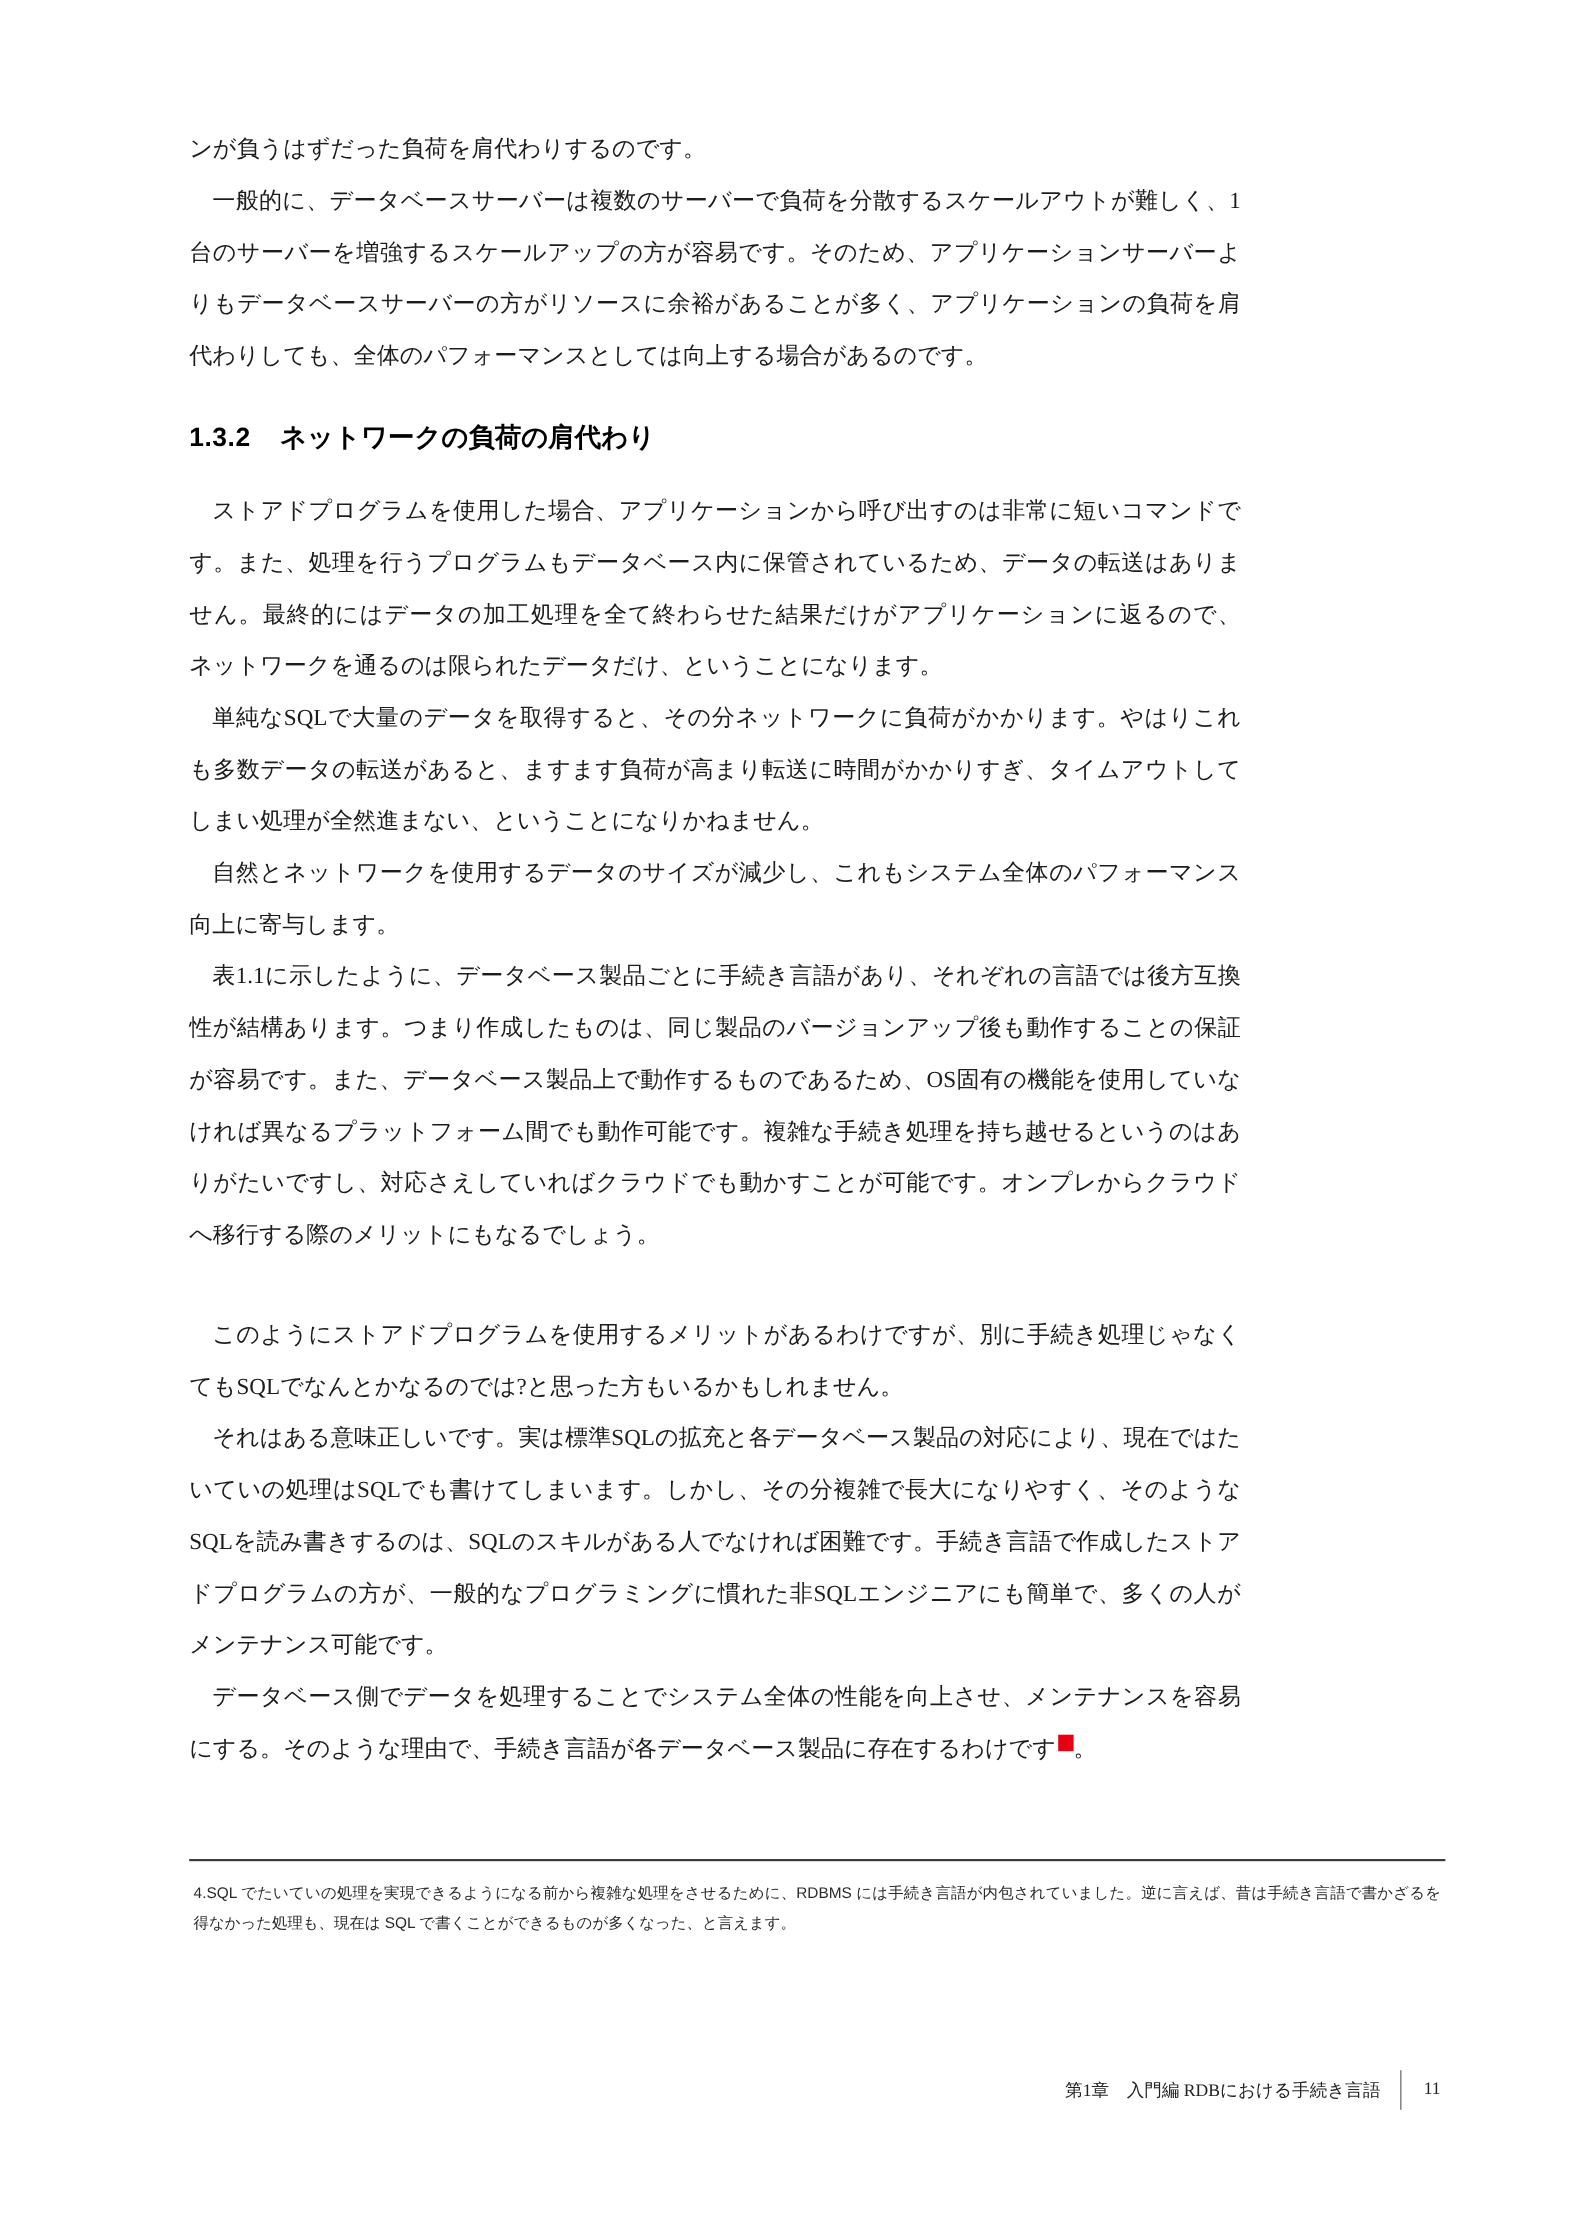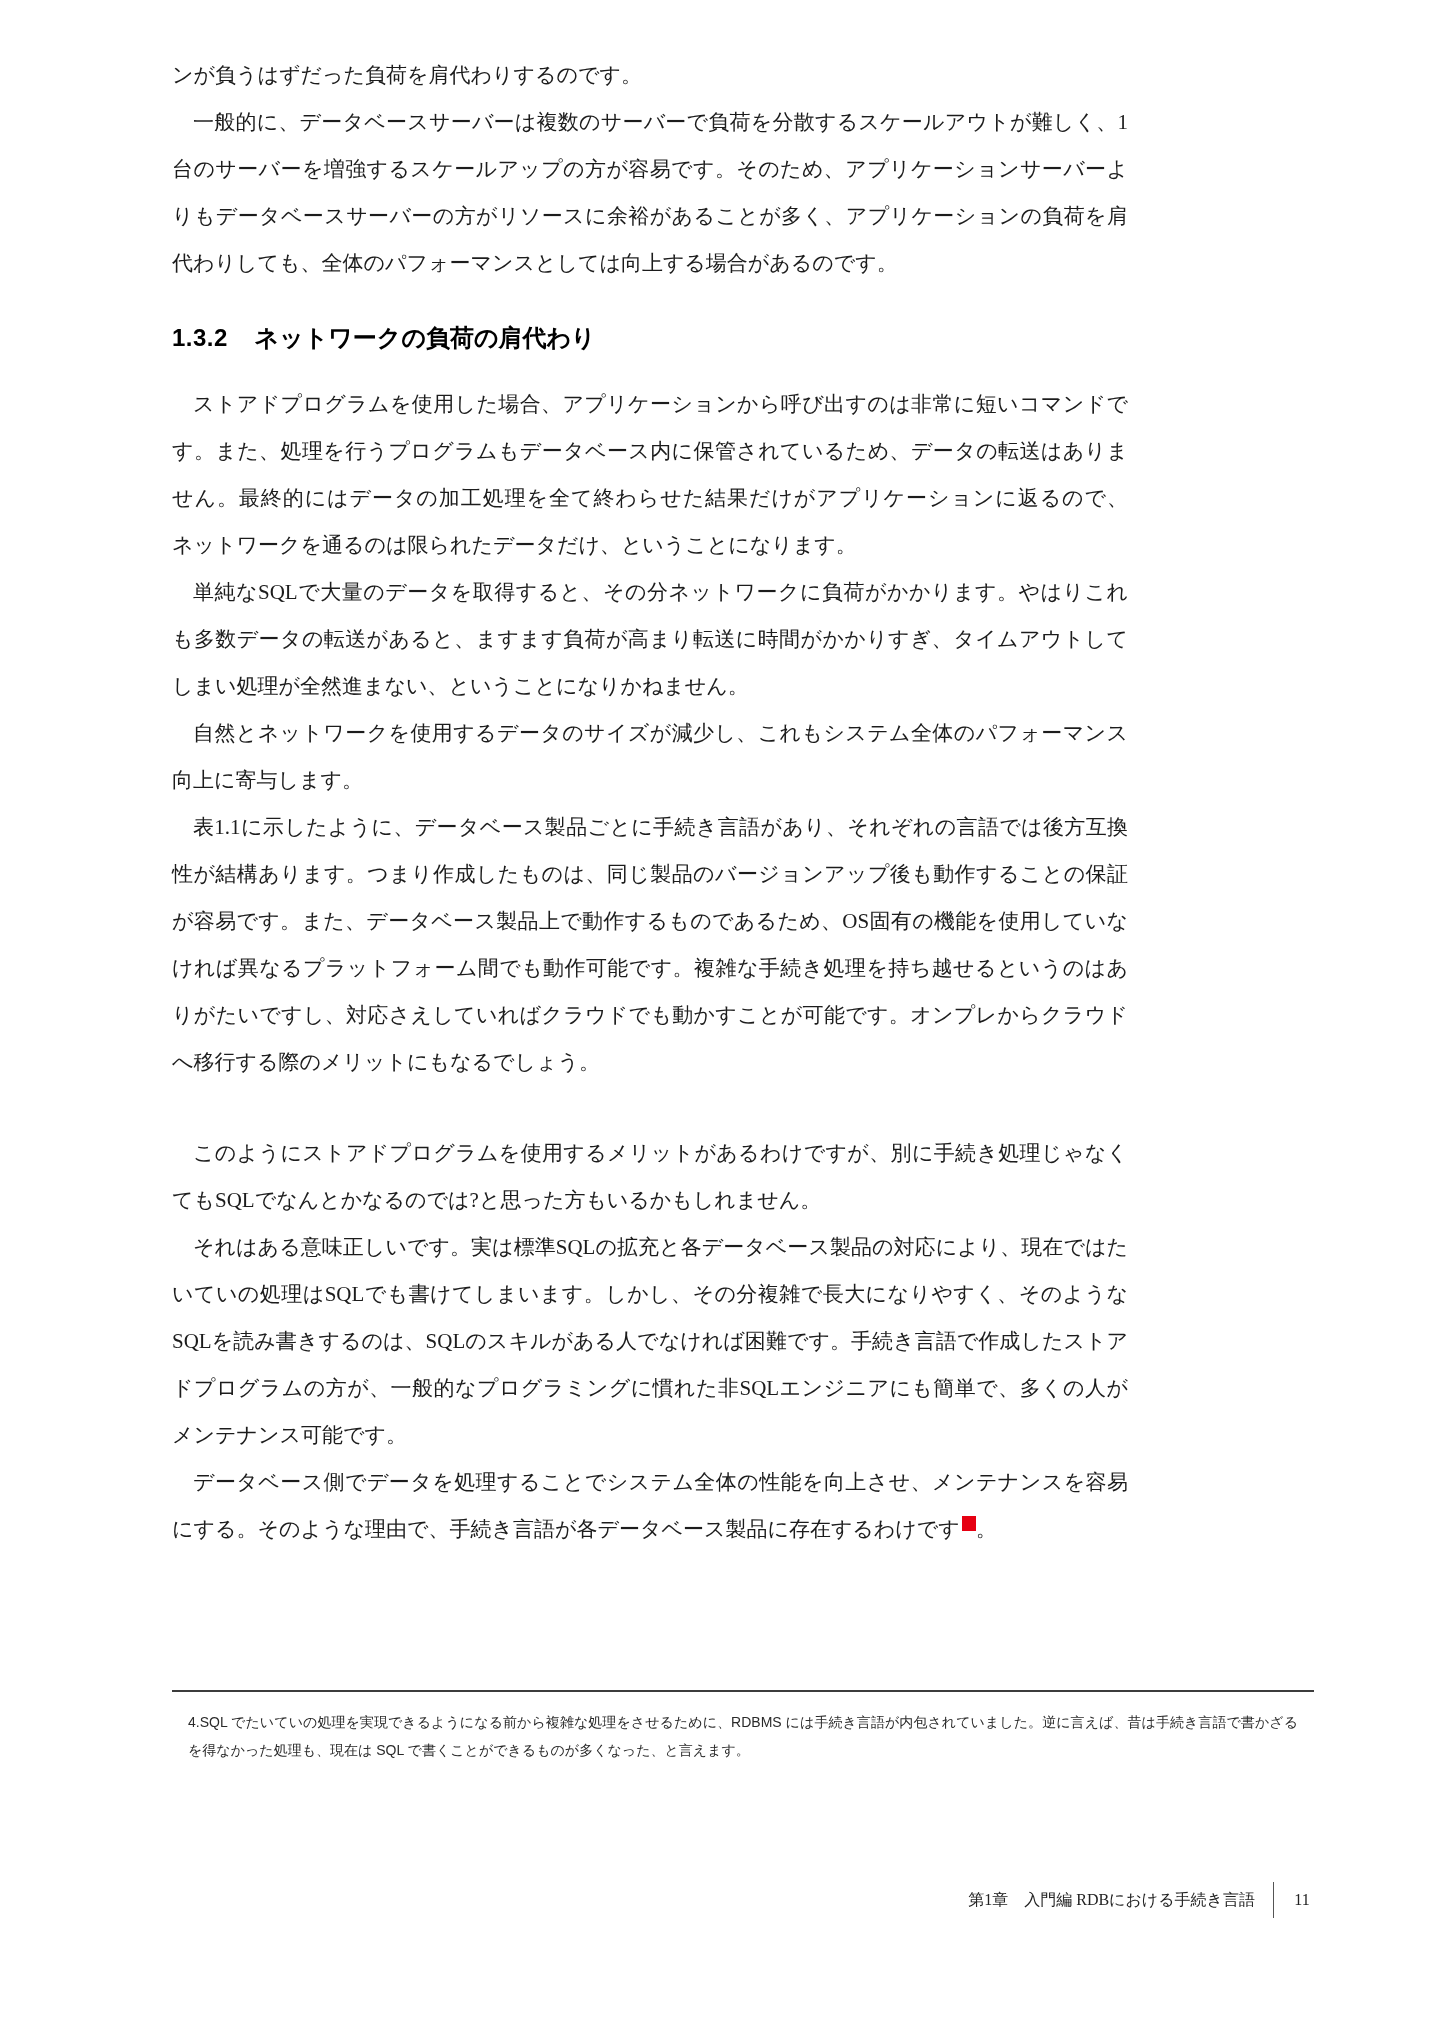--- a/index.html
+++ b/index.html
@@ -13,21 +13,21 @@
     height: 2024px;
     background: #ffffff;
     overflow: hidden;
     color: #1c1c1c;
   }
   .body-text {
     position: absolute;
     left: 172px;
     top: 0;
     width: 956px;
-    padding-top: 52px;
+    padding-top: 112px;
     font-family: "Liberation Serif", "DejaVu Serif", serif;
     font-size: 21px;
     line-height: 47px;
     text-align: justify;
     line-break: strict;
   }
   .para {
     margin: 0;
     text-indent: 1em;
   }
@@ -66,21 +66,21 @@
     top: 1690px;
     width: 1142px;
   }
   .footnote-rule {
     width: 100%;
     height: 2px;
     background: #3c3c3c;
     margin-bottom: 14px;
   }
   .footnote-text {
-    margin: 16px;
+    margin: 4px;
     font-family: "Liberation Sans", "DejaVu Sans", sans-serif;
     font-size: 14px;
     line-height: 28px;
     color: #2a2a2a;
     text-align: justify;
     line-break: strict;
   }
   .page-footer {
     position: absolute;
     left: 172px;

